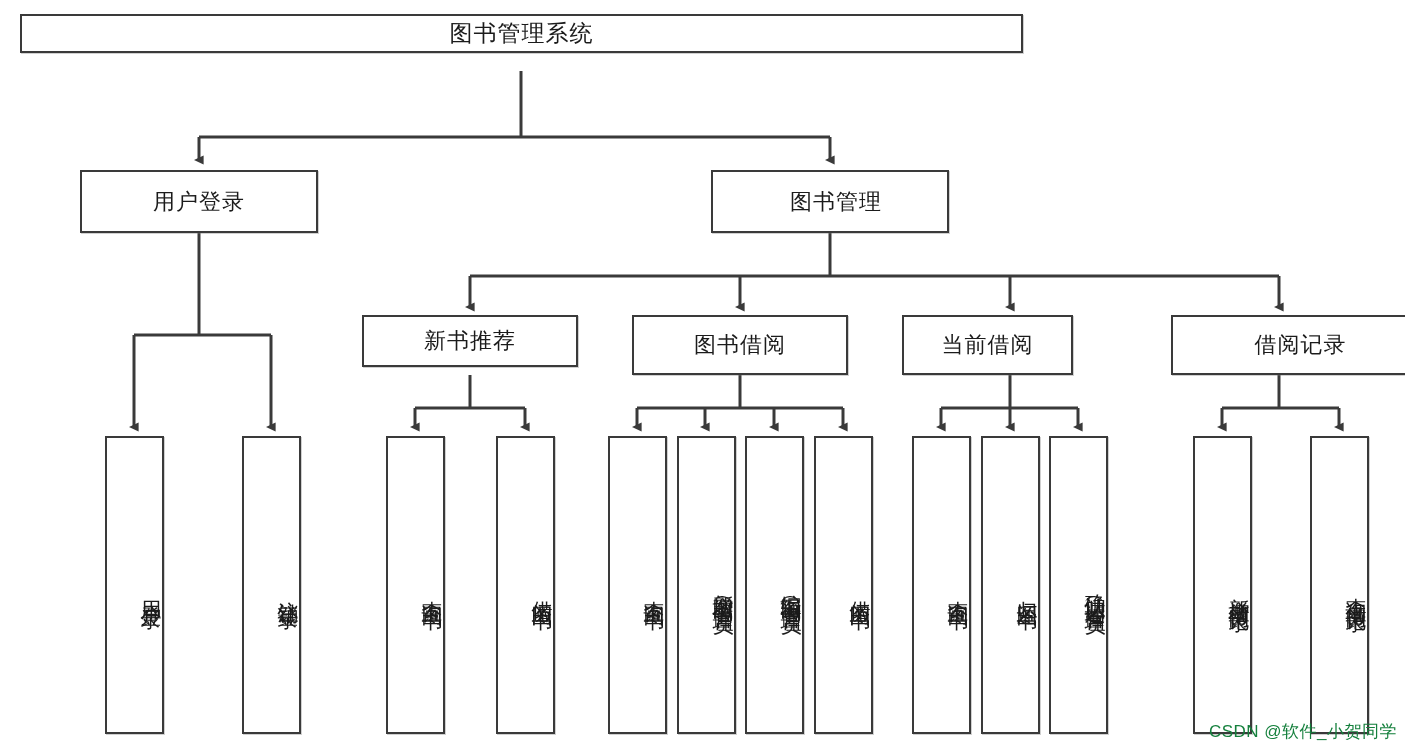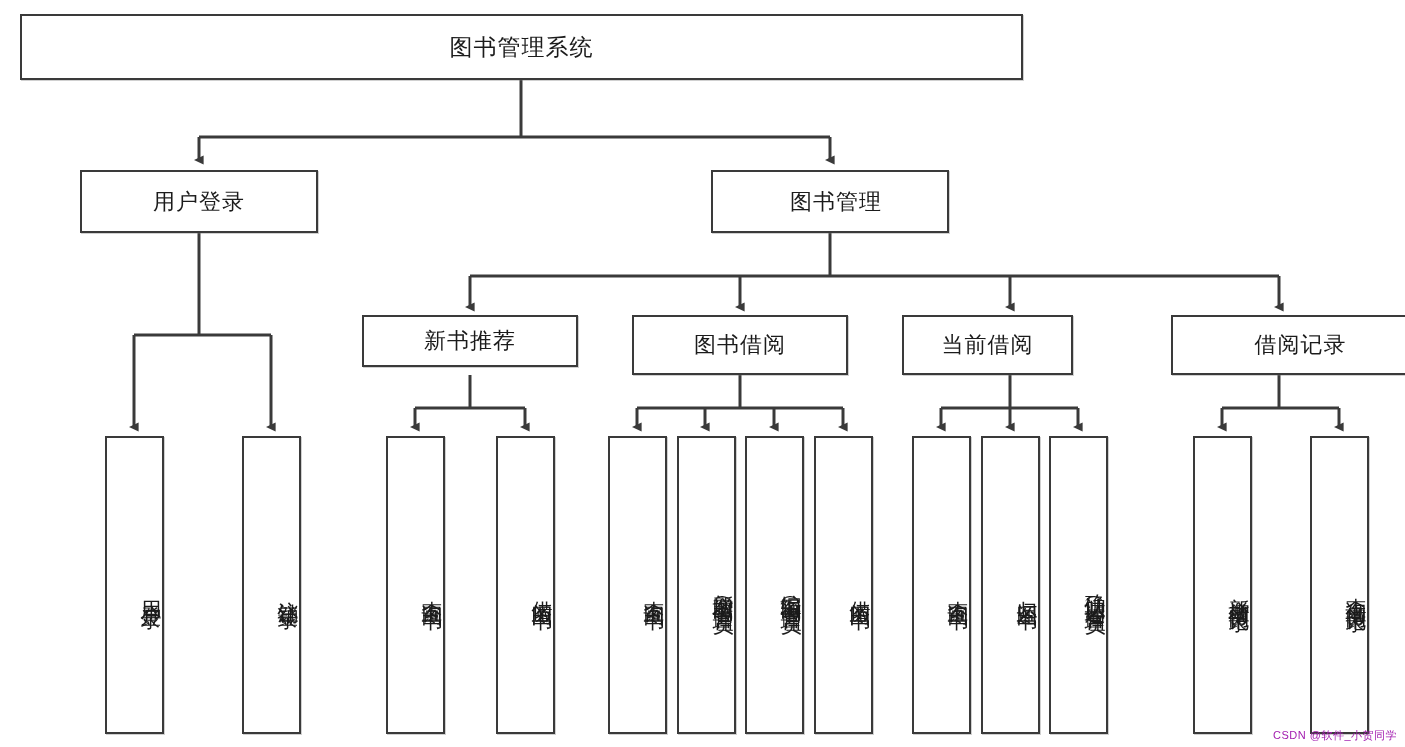--- a/index.html
+++ b/index.html
@@ -57,22 +57,22 @@
   .node.v .lbl {
     writing-mode: vertical-rl;
     text-orientation: upright;
     line-height: 1.05;
     white-space: nowrap;
   }
   .watermark {
     position: absolute;
     right: 8px;
     bottom: 4px;
-    font-size: 11px;
-    color: #a21caf;
+    font-size: 17px;
+    color: #15803d;
     letter-spacing: 0.5px;
     white-space: nowrap;
   }
 </style>
 </head>
 <body>
 
 <div id="canvas">
 
   <svg id="edges" viewBox="0 0 1405 747" xmlns="http://www.w3.org/2000/svg">
@@ -118,21 +118,21 @@
       <path d="M1010,408 L1010,427" marker-end="url(#arrow)"></path>
       <path d="M1078,408 L1078,427" marker-end="url(#arrow)"></path>
 
       <path d="M1279,375 L1279,408"></path>
       <path d="M1222,408 L1339,408"></path>
       <path d="M1222,408 L1222,427" marker-end="url(#arrow)"></path>
       <path d="M1339,408 L1339,427" marker-end="url(#arrow)"></path>
     </g>
   </svg>
 
-  <div class="node h root" style="left:20px; top:14px; width:1003px; height:66px;">
+  <div class="node h root" style="left:20px; top:14px; width:1003px; height:39px;">
     <span class="lbl">图书管理系统</span>
   </div>
 
   <div class="node h" style="left:80px; top:170px; width:238px; height:63px;">
     <span class="lbl">用户登录</span>
   </div>
   <div class="node h" style="left:711px; top:170px; width:238px; height:63px;padding-left:12px;">
     <span class="lbl">图书管理</span>
   </div>
 

